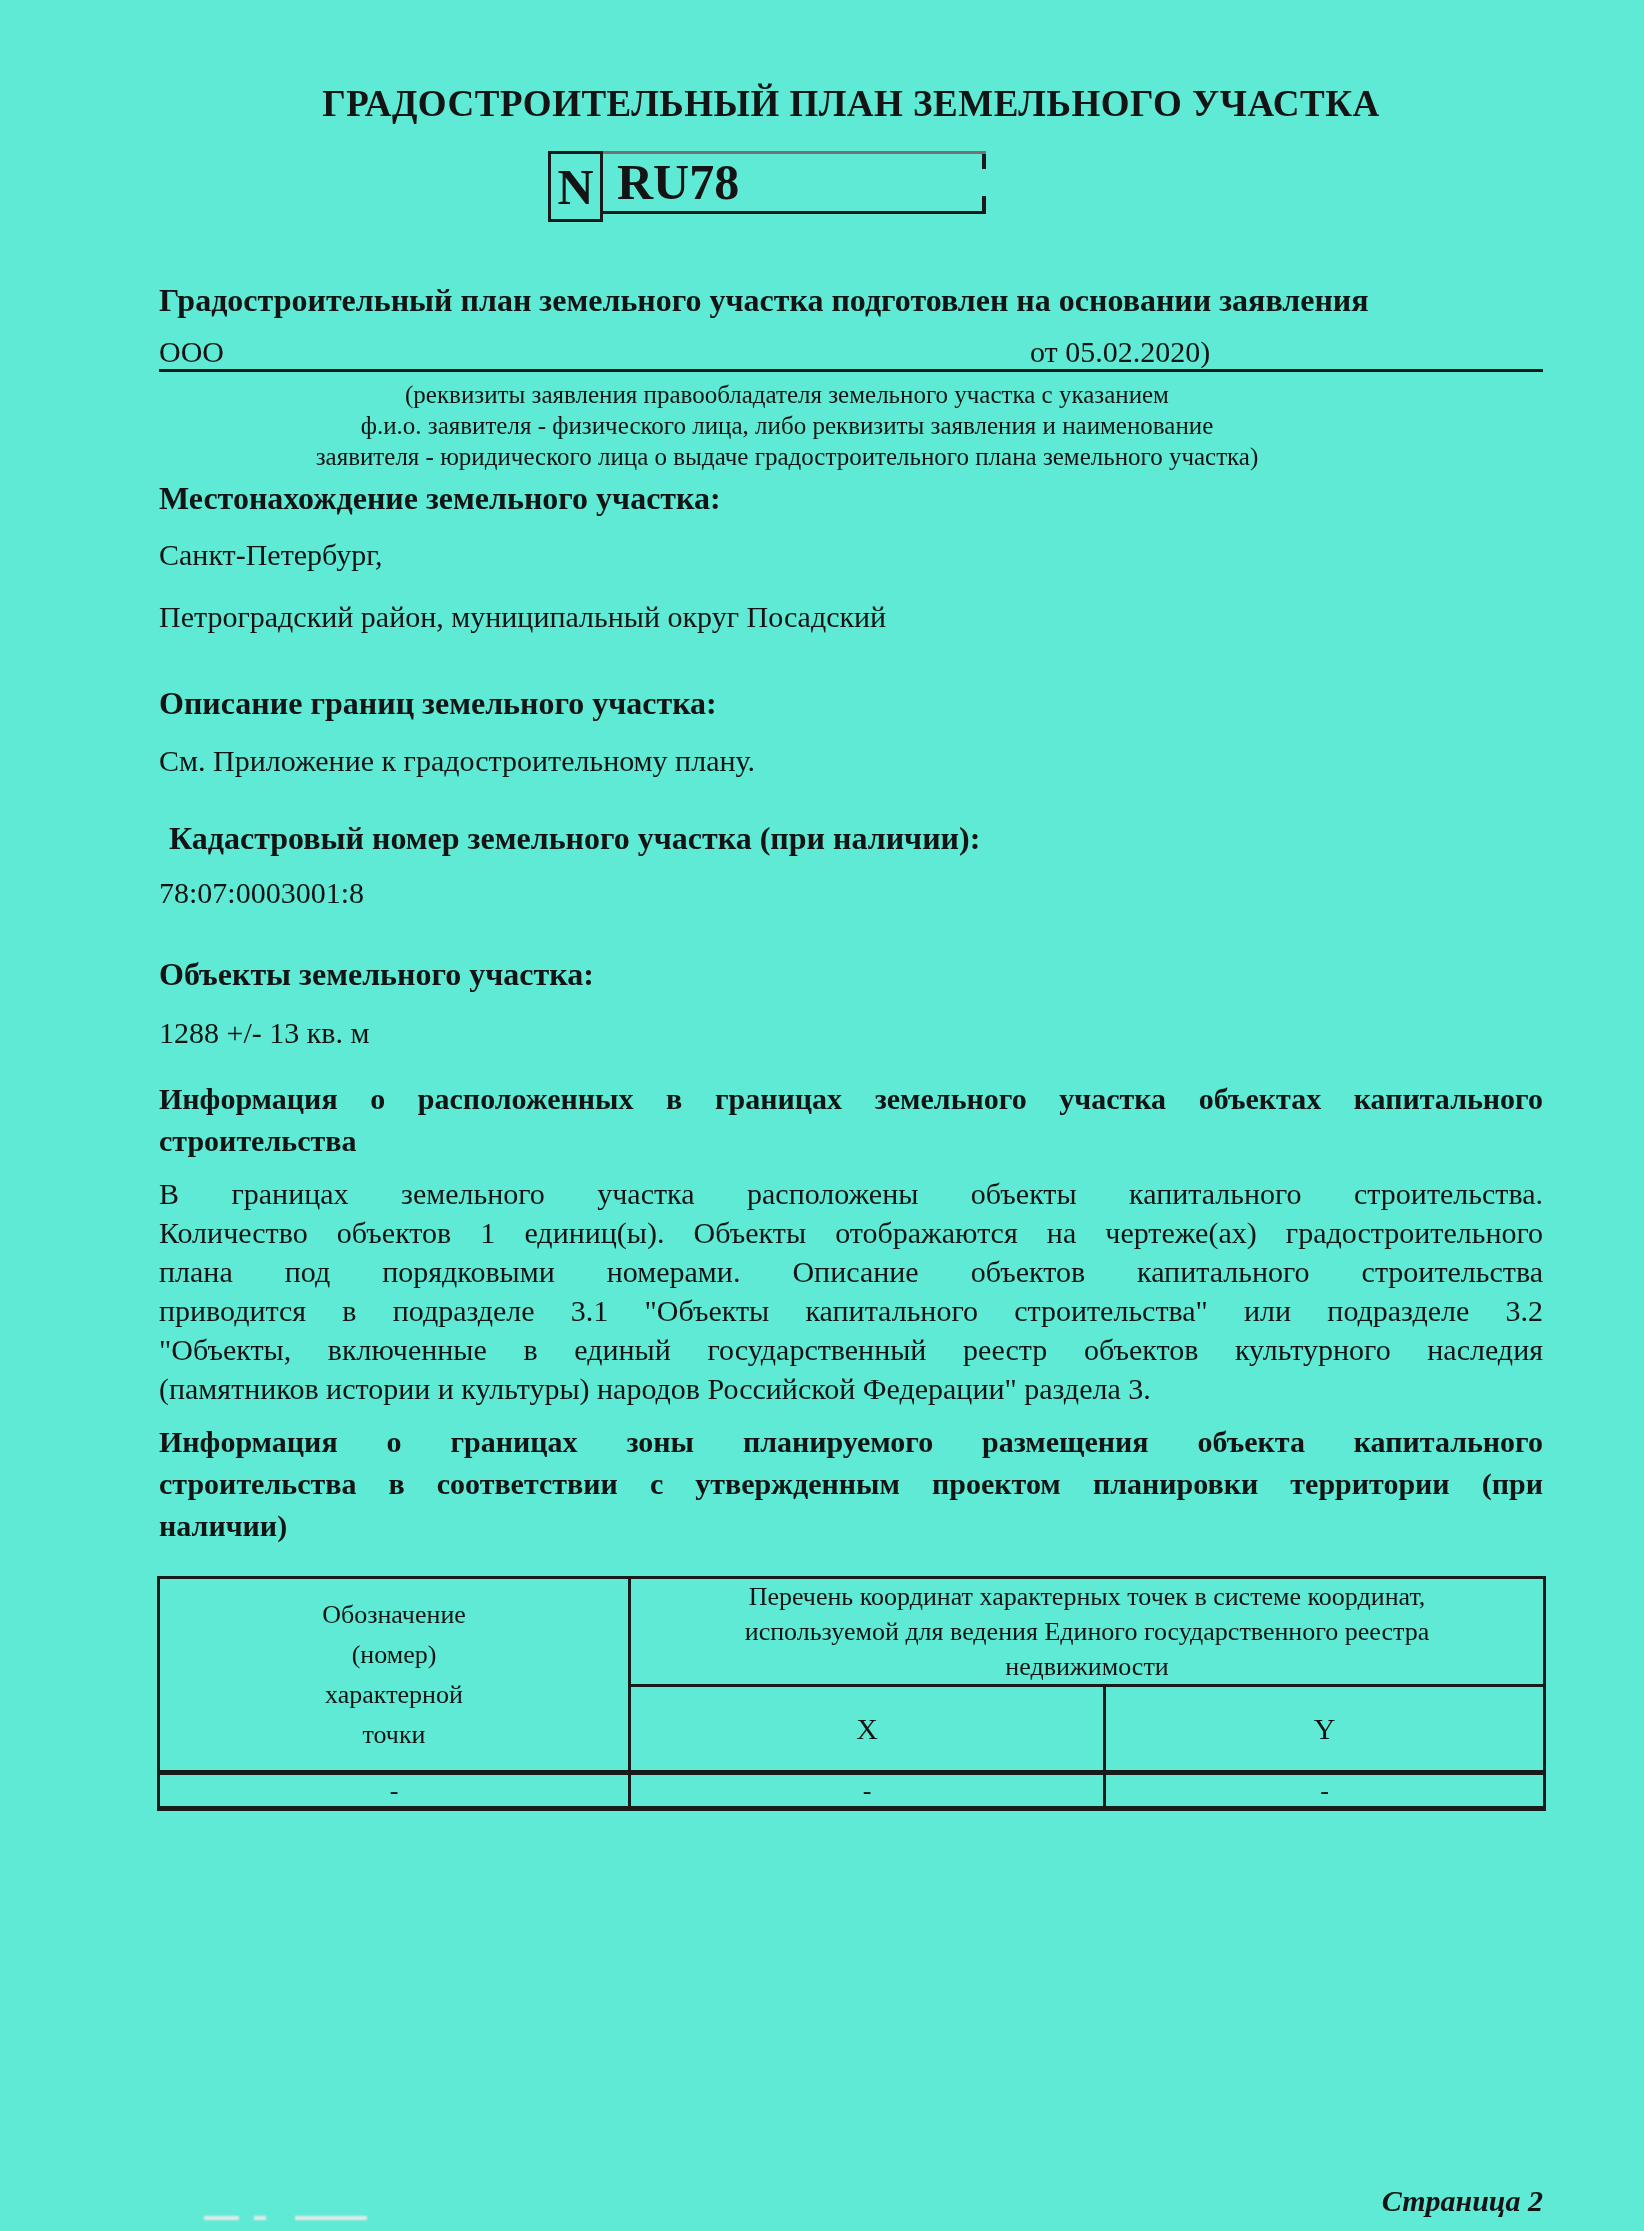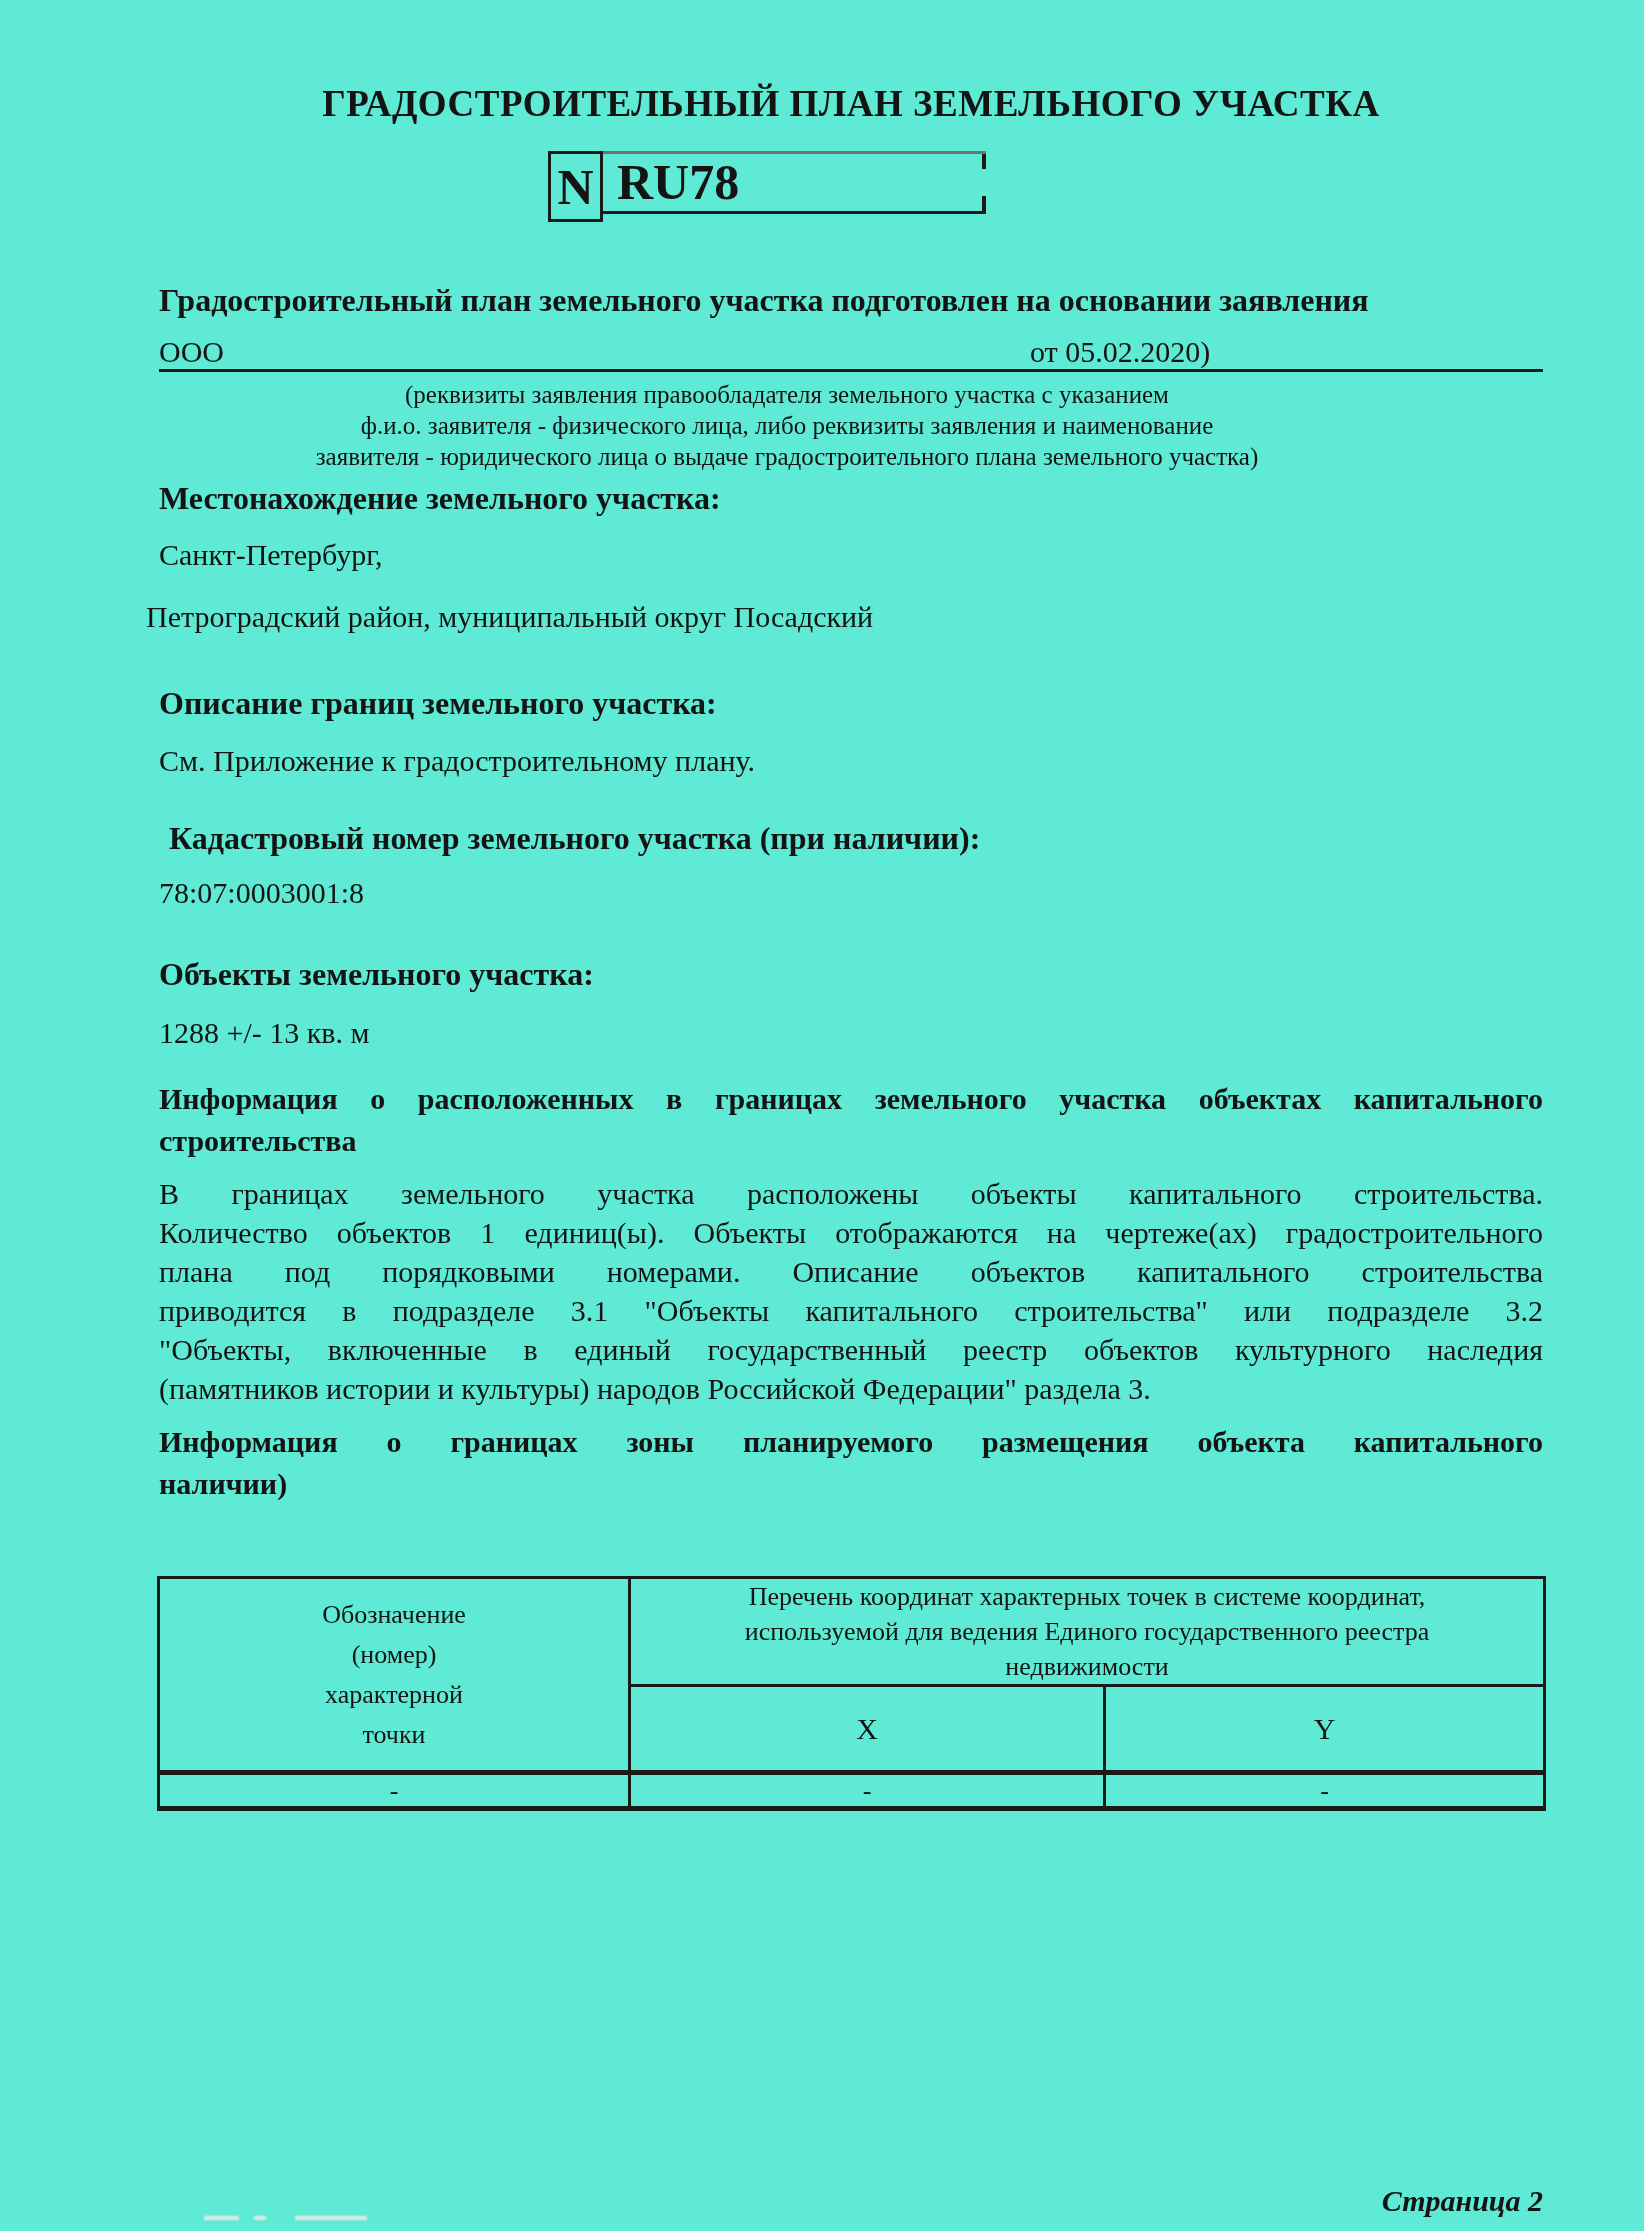--- a/index.html
+++ b/index.html
@@ -116,21 +116,21 @@
   <div class="abs rule"></div>
 
   <div class="abs footnote">
     <div>(реквизиты заявления правообладателя земельного участка с указанием</div>
     <div>ф.и.о. заявителя - физического лица, либо реквизиты заявления и наименование</div>
     <div>заявителя - юридического лица о выдаче градостроительного плана земельного участка)</div>
   </div>
 
   <div class="abs b30 nowrap" style="left:159px; top:480px;">Местонахождение земельного участка:</div>
   <div class="abs r30 nowrap" style="left:159px; top:538px;">Санкт-Петербург,</div>
-  <div class="abs r30 nowrap" style="left:146px; top:600px;">Петроградский район, муниципальный округ Посадский</div>
+  <div class="abs r30 nowrap" style="left:159px; top:600px;">Петроградский район, муниципальный округ Посадский</div>
 
   <div class="abs b30 nowrap" style="left:159px; top:685px;">Описание границ земельного участка:</div>
   <div class="abs r30 nowrap" style="left:159px; top:744px;">См. Приложение к градостроительному плану.</div>
 
   <div class="abs b30 nowrap" style="left:169px; top:820px;">Кадастровый номер земельного участка (при наличии):</div>
   <div class="abs r30 nowrap" style="left:159px; top:876px;">78:07:0003001:8</div>
 
   <div class="abs b30 nowrap" style="left:159px; top:956px;">Объекты земельного участка:</div>
   <div class="abs r30 nowrap" style="left:159px; top:1016px;">1288 +/- 13 кв. м</div>
 
@@ -143,20 +143,21 @@
     <div class="jl">В границах земельного участка расположены объекты капитального строительства.</div>
     <div class="jl">Количество объектов 1 единиц(ы). Объекты отображаются на чертеже(ах) градостроительного</div>
     <div class="jl">плана под порядковыми номерами. Описание объектов капитального строительства</div>
     <div class="jl">приводится в подразделе 3.1 "Объекты капитального строительства" или подразделе 3.2</div>
     <div class="jl">"Объекты, включенные в единый государственный реестр объектов культурного наследия</div>
     <div>(памятников истории и культуры) народов Российской Федерации" раздела 3.</div>
   </div>
 
   <div class="abs just-block h-block" style="top:1421px;">
     <div class="jl">Информация о границах зоны планируемого размещения объекта капитального</div>
+    <div class="jl">строительства в соответствии с утвержденным проектом планировки территории (при</div>
     <div>наличии)</div>
   </div>
 
   <table class="coords-table">
     <colgroup>
       <col style="width:471px">
         <col style="width:475px">
         <col style="width:440px">
     </colgroup>
     <tbody>

